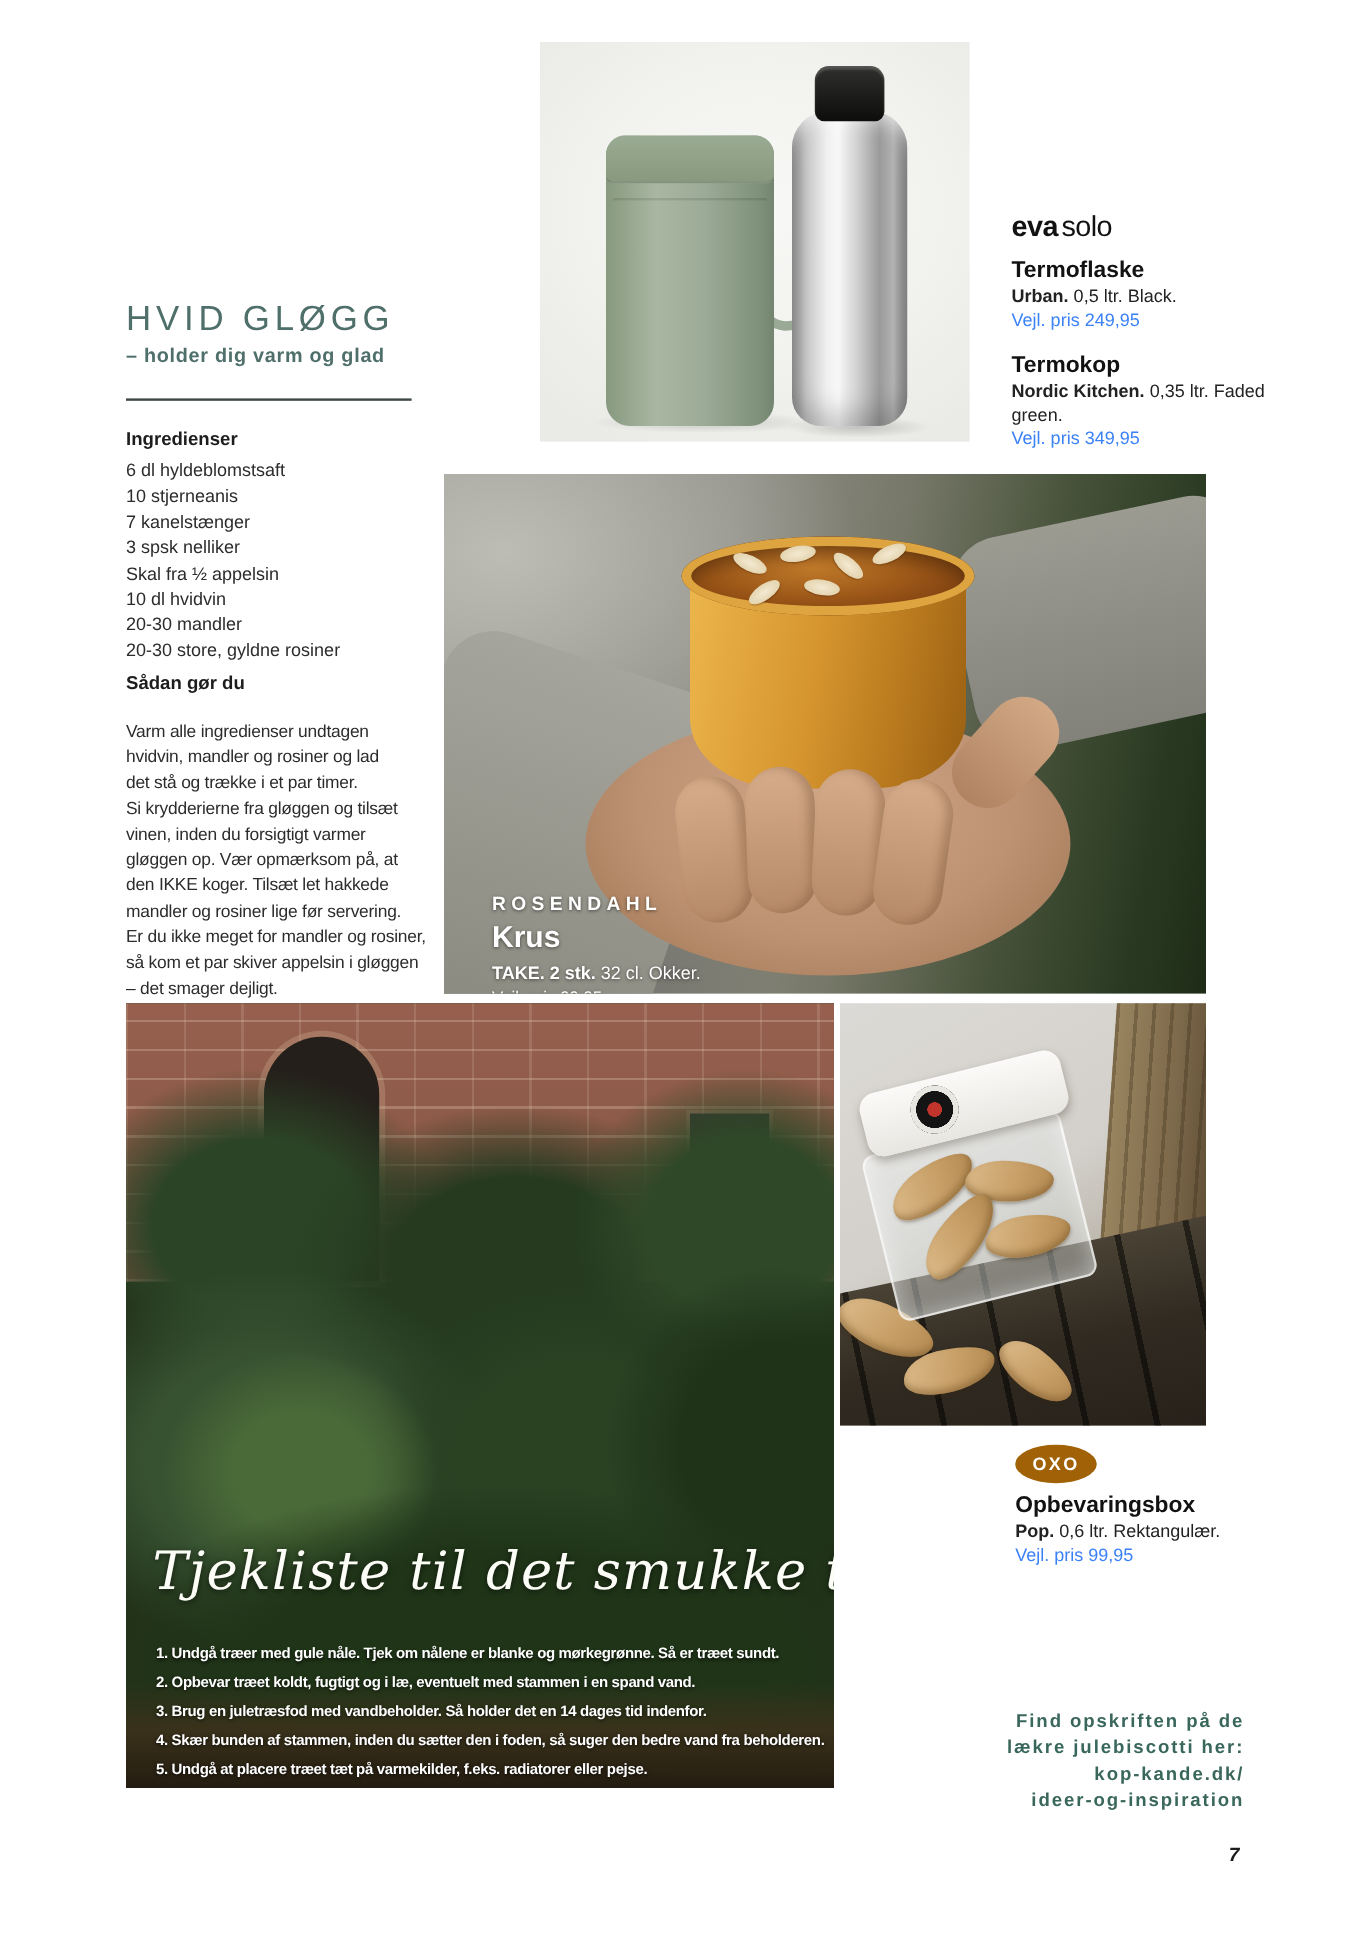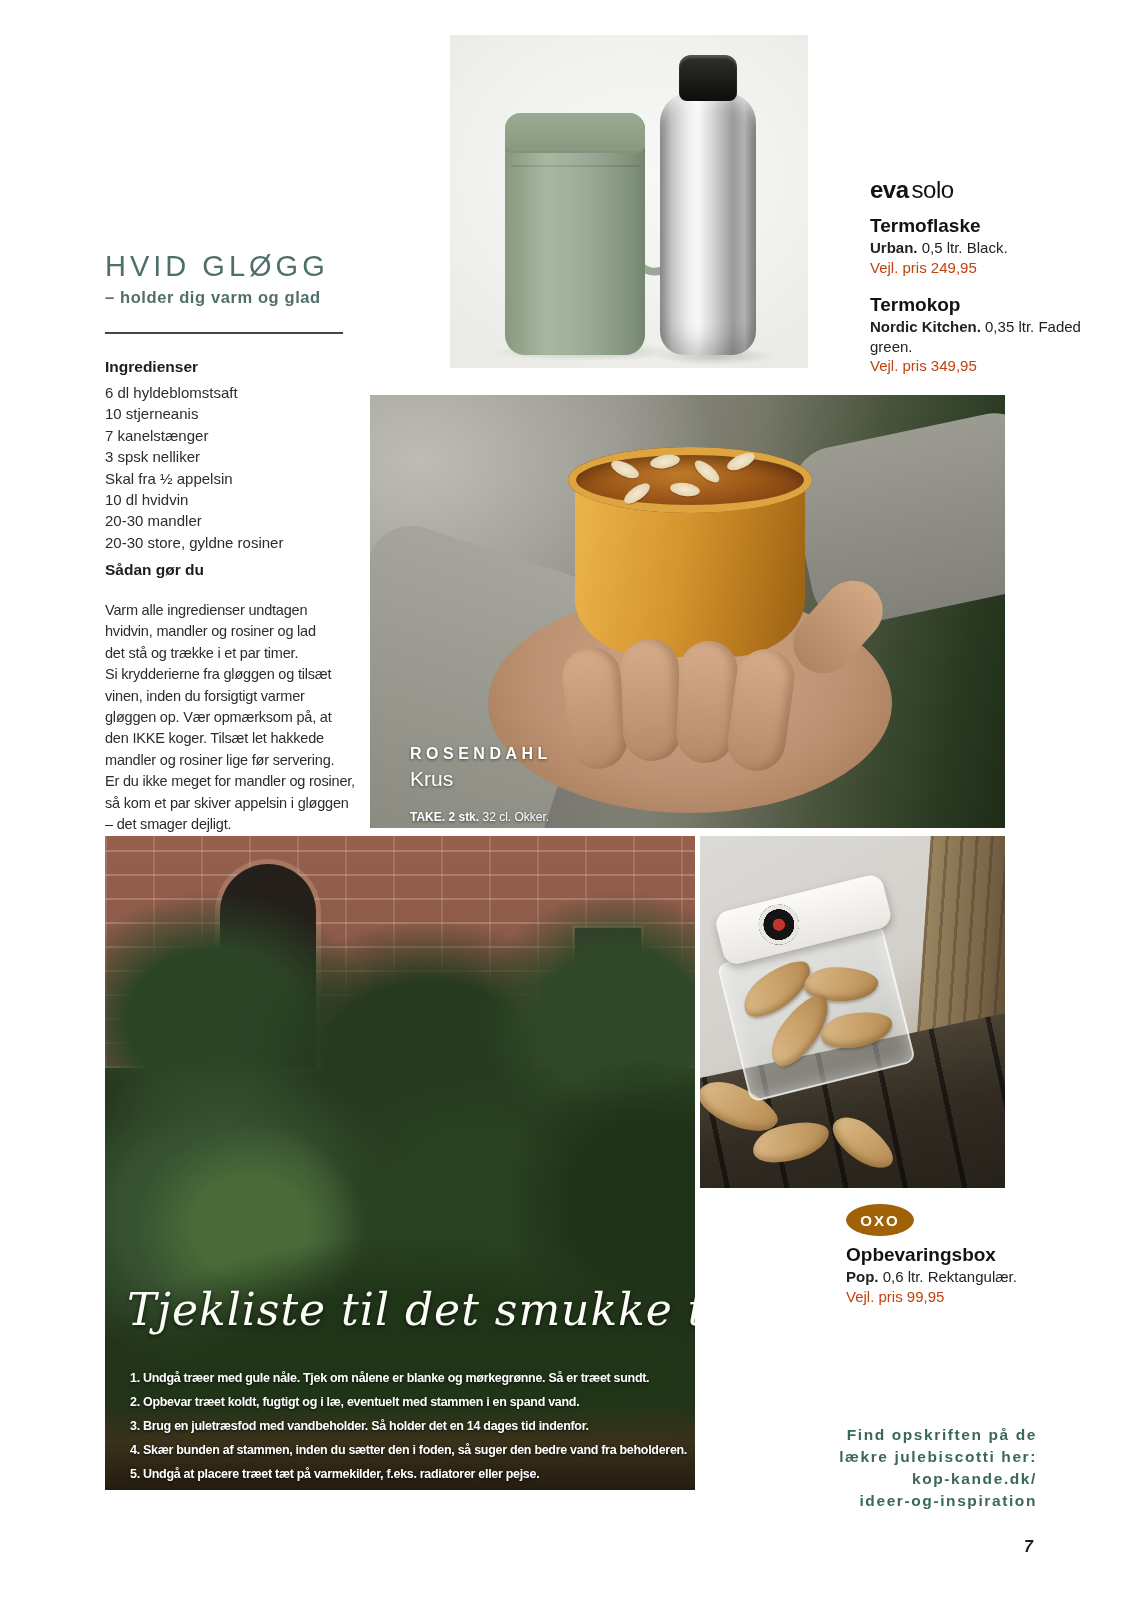--- a/index.html
+++ b/index.html
@@ -38,30 +38,30 @@
     background: linear-gradient(#9aab93,#89997f); border-bottom:2px solid rgba(0,0,0,.14); }
   .mug-lid-seam { position:absolute; left:6px; top:52px; width:128px; height:2px; background:rgba(0,0,0,.10); }
   .bottle { left:210px; top:58px; width:96px; height:262px; border-radius:30px 30px 24px 24px;
     background: linear-gradient(to right,#8d8d8d 0%,#c7c7c7 12%,#efefef 30%,#f8f8f8 40%,#d2d2d2 56%,#9a9a9a 76%,#b6b6b6 88%,#828282 100%);
     box-shadow: inset 0 16px 18px -12px rgba(255,255,255,.8), inset 0 -12px 20px rgba(0,0,0,.18); }
   .bottle-cap { left:229px; top:20px; width:58px; height:46px; border-radius:12px 12px 8px 8px;
     background: linear-gradient(#30302e 0%,#171715 70%,#0d0d0c 100%);
     box-shadow: inset 0 3px 2px rgba(255,255,255,.18); }
 
   
-  .evasolo-aside { left:870px; top:176px; width:220px; }
+  .evasolo-aside { left:843px; top:176px; width:220px; }
   .brand-logo { font-size:24px; color:#121212; letter-spacing:-.5px; }
   .brand-logo .eva { font-weight:700; }
   .brand-logo .solo { font-weight:400; margin-left:3px; }
   .p-block { margin-top:10px; }
   .p-block + .p-block { margin-top:16px; }
   .p-name { font-size:19px; font-weight:700; color:#121212; line-height:24px; }
   .p-desc { font-size:15px; color:#222; line-height:19.5px; width:218px; }
   .p-desc b { font-weight:700; }
-  .p-price { font-size:15px; color:#c2410c; line-height:19.5px; }
+  .p-price { font-size:15px; color:#3b82f6; line-height:19.5px; }
 
   
   .glogg-photo { left:370px; top:395px; width:635px; height:433px;
     background:
       radial-gradient(ellipse 320px 210px at 8% 96%, rgba(55,53,50,.55), rgba(55,53,50,0) 70%),
       radial-gradient(ellipse 420px 300px at 8% 15%, rgba(193,192,185,.9), rgba(150,150,142,0) 70%),
       linear-gradient(100deg,#98978f 0%,#8e8d85 35%,#777869 55%,#47523a 74%,#2a3a22 90%,#1e2c17 100%); }
   .knit { background: linear-gradient(#a6a59d,#8a897f); border-radius:44px; }
   .knit-left { left:-44px; top:150px; width:250px; height:330px; transform:rotate(18deg); }
   .knit-right { left:430px; top:34px; width:250px; height:180px; transform:rotate(-12deg);
@@ -85,22 +85,22 @@
   .almond { width:30px; height:13px; border-radius:50%;
     background: radial-gradient(#f4ead2, #ddcba2); box-shadow:0 1px 1px rgba(80,40,10,.4); }
   .a1 { left:240px; top:68px; transform:rotate(25deg); }
   .a2 { left:280px; top:60px; transform:rotate(-10deg); }
   .a3 { left:322px; top:70px; transform:rotate(40deg); }
   .a4 { left:356px; top:60px; transform:rotate(-25deg); }
   .a5 { left:300px; top:88px; transform:rotate(8deg); }
   .a6 { left:252px; top:92px; transform:rotate(-35deg); }
   .glogg-overlay { left:40px; top:350px; color:#fff; text-shadow:0 1px 3px rgba(0,0,0,.55); z-index:5; }
   .ro-brand { font-size:16px; font-weight:700; letter-spacing:4.5px; }
-  .ro-name { font-size:21px; font-weight:400; margin-top:4px; }
-  .ro-desc { font-size:12px; margin-top:19px; }
+  .ro-name { font-size:25px; font-weight:700; margin-top:4px; }
+  .ro-desc { font-size:15px; margin-top:7px; }
   .ro-desc b { font-weight:700; }
   .ro-price { font-size:14px; margin-top:3px; }
 
   
   .trees-photo { left:105px; top:836px; width:590px; height:654px; background:#223219; }
   .bricks { left:0; top:0; width:590px; height:232px;
     background:
       repeating-linear-gradient(0deg, rgba(226,204,184,.30) 0 2px, rgba(0,0,0,0) 2px 24px),
       repeating-linear-gradient(90deg, rgba(226,204,184,.18) 0 2px, rgba(0,0,0,0) 2px 48px),
       linear-gradient(#97604e 0%,#8a5847 60%,#7c4e3f 100%); }

